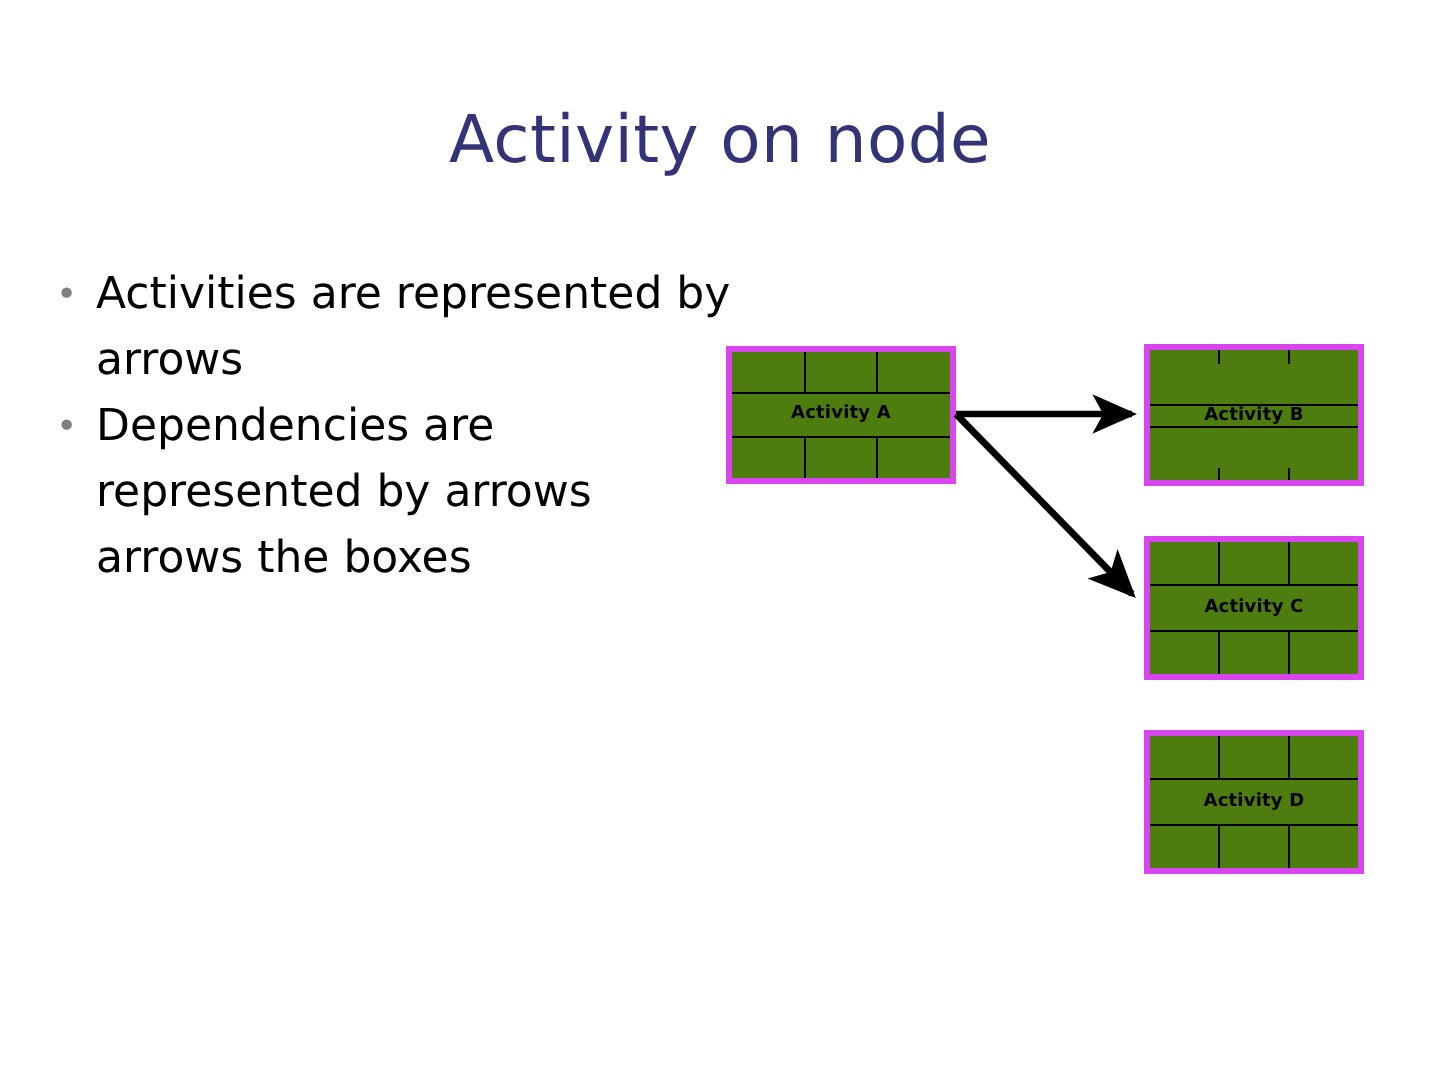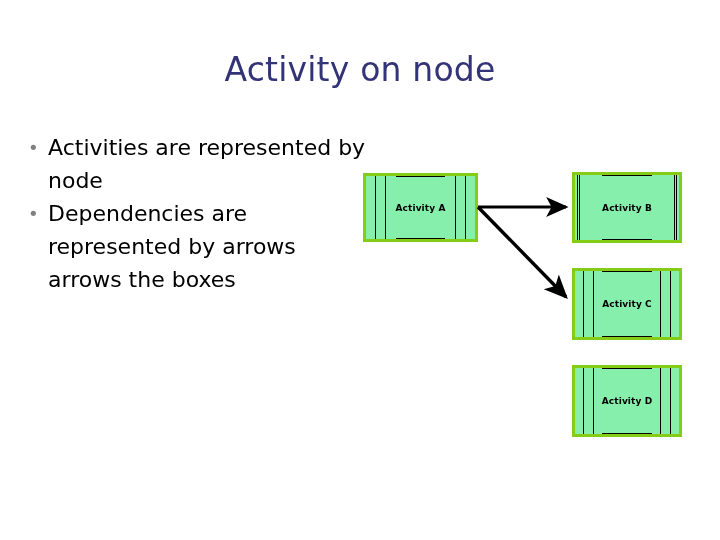--- a/index.html
+++ b/index.html
@@ -60,24 +60,24 @@
     text-align: left;
   }
   .bullet-text {
     flex: 1 1 auto;
   }
 
   
   .node {
     position: absolute;
     box-sizing: border-box;
-    border: 3px solid #84cc16;
-    background: #86efac;
+    border: 3px solid #d946ef;
+    background: #4d7c0f;
     display: flex;
-    flex-direction: row;
+    flex-direction: column;
   }
   .node-row {
     flex: 1 1 0;
     display: flex;
     box-sizing: border-box;
   }
   .node-row.mid {
     border-top: 1.5px solid #000000;
     border-bottom: 1.5px solid #000000;
     align-items: center;
@@ -112,21 +112,21 @@
 <body>
 
 <div class="slide">
 
   <div class="slide-title">Activity on node</div>
 
   <div class="bullets">
 
     <div class="bullet-item">
       <span class="bullet-mark">•</span>
-      <span class="bullet-text">Activities are represented by node</span>
+      <span class="bullet-text">Activities are represented by arrows</span>
     </div>
 
     <div class="bullet-item">
       <span class="bullet-mark">•</span>
       <span class="bullet-text">Dependencies are represented by arrows arrows the boxes</span>
     </div>
 
   </div>
 
   <div class="node" id="node-a" style="left:363px; top:173px; width:115px; height:69px;">

